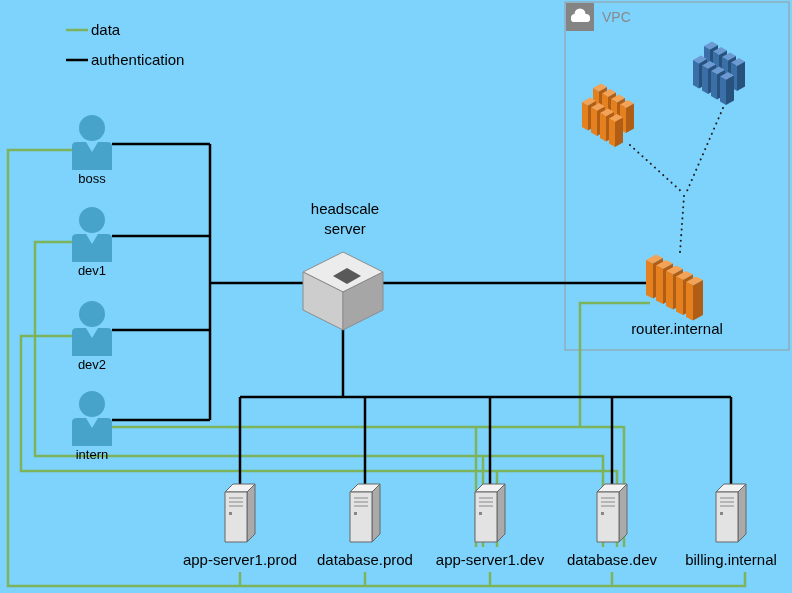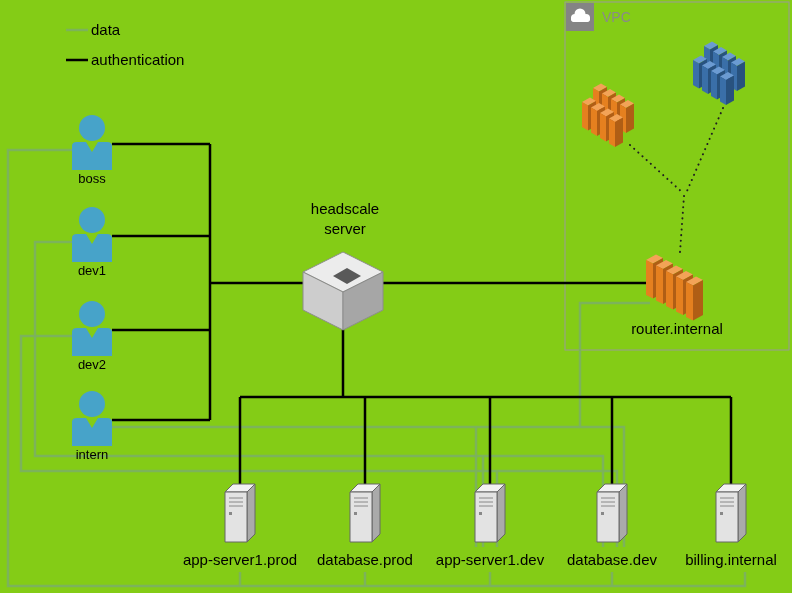--- a/index.html
+++ b/index.html
@@ -1,17 +1,17 @@
 <!DOCTYPE html>
 <html><head>
 <meta charset="utf-8">
 <style>
   html,body{margin:0;padding:0;background:#ffffff;}
   body{font-family:"Liberation Sans", sans-serif;}
-  .canvas{position:relative;width:792px;height:593px;background:#84cc16;overflow:hidden;}
+  .canvas{position:relative;width:792px;height:593px;background:#7dd3fc;overflow:hidden;}
   svg{display:block;}
   text{fill:#000000;}
   .lbl{font-size:15px;}
   .lbl-small{font-size:13px;}
   .lbl-vpc{font-size:14px;fill:#8a8a8a;}
 </style>
 </head>
 <body>
 
 <div class="canvas">

